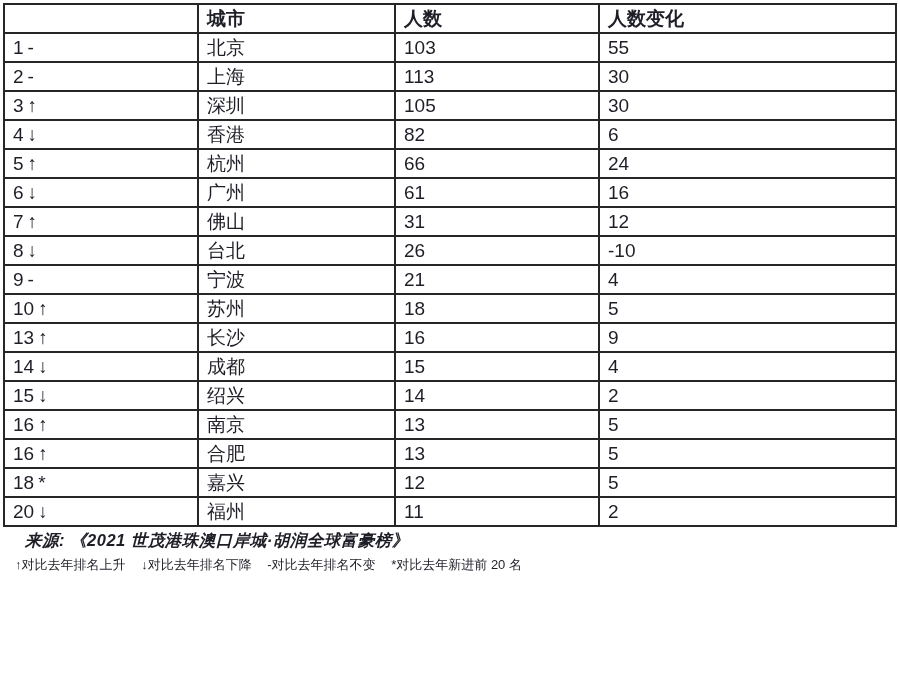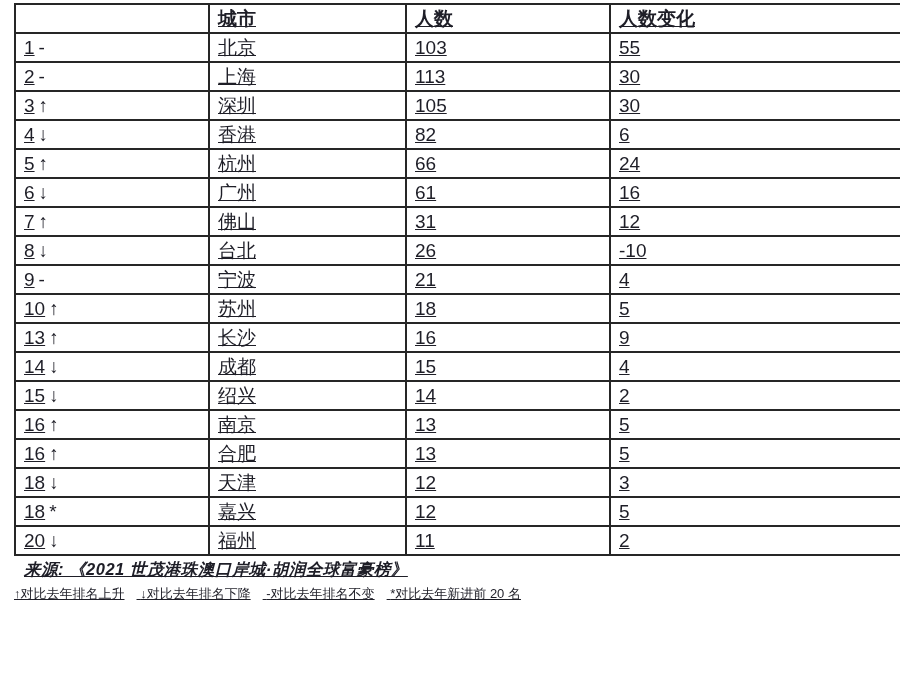--- a/index.html
+++ b/index.html
@@ -8,22 +8,21 @@
     background: #ffffff;
   }
   body {
     width: 900px;
     height: 677px;
     overflow: hidden;
     font-family: "Liberation Sans", sans-serif;
     color: #1e1e27;
   }
   .page {
-    padding: 3px 0 0 14px;
-    text-decoration: underline;
+    padding: 3px 0 0 3px;
   }
   table.rank-table {
     border-collapse: collapse;
     table-layout: fixed;
     width: 892px;
   }
   .col-rank   { width: 194px; }
   .col-city   { width: 197px; }
   .col-count  { width: 204px; }
   .col-change { width: 297px; }
@@ -43,21 +42,21 @@
     font-weight: bold;
   }
   .rank-table td {
     font-weight: normal;
   }
   .trend {
     display: inline-block;
     margin-left: 4px;
   }
   .footer {
-    margin-left: 0;
+    margin-left: 12px;
   }
   .source-line {
     font-style: italic;
     font-weight: bold;
     font-size: 16.5px;
     line-height: 23px;
     margin: 2px 0 0 10px;
     letter-spacing: 0.5px;
   }
   .legend-line {
@@ -174,26 +173,20 @@
           <td>13</td>
           <td>5</td>
         </tr>
         <tr>
           <td><span>16</span><span class="trend">↑</span></td>
           <td>合肥</td>
           <td>13</td>
           <td>5</td>
         </tr>
         <tr>
-          <td><span>18</span><span class="trend">↓</span></td>
-          <td>天津</td>
-          <td>12</td>
-          <td>3</td>
-        </tr>
-        <tr>
           <td><span>18</span><span class="trend">*</span></td>
           <td>嘉兴</td>
           <td>12</td>
           <td>5</td>
         </tr>
         <tr>
           <td><span>20</span><span class="trend">↓</span></td>
           <td>福州</td>
           <td>11</td>
           <td>2</td>

